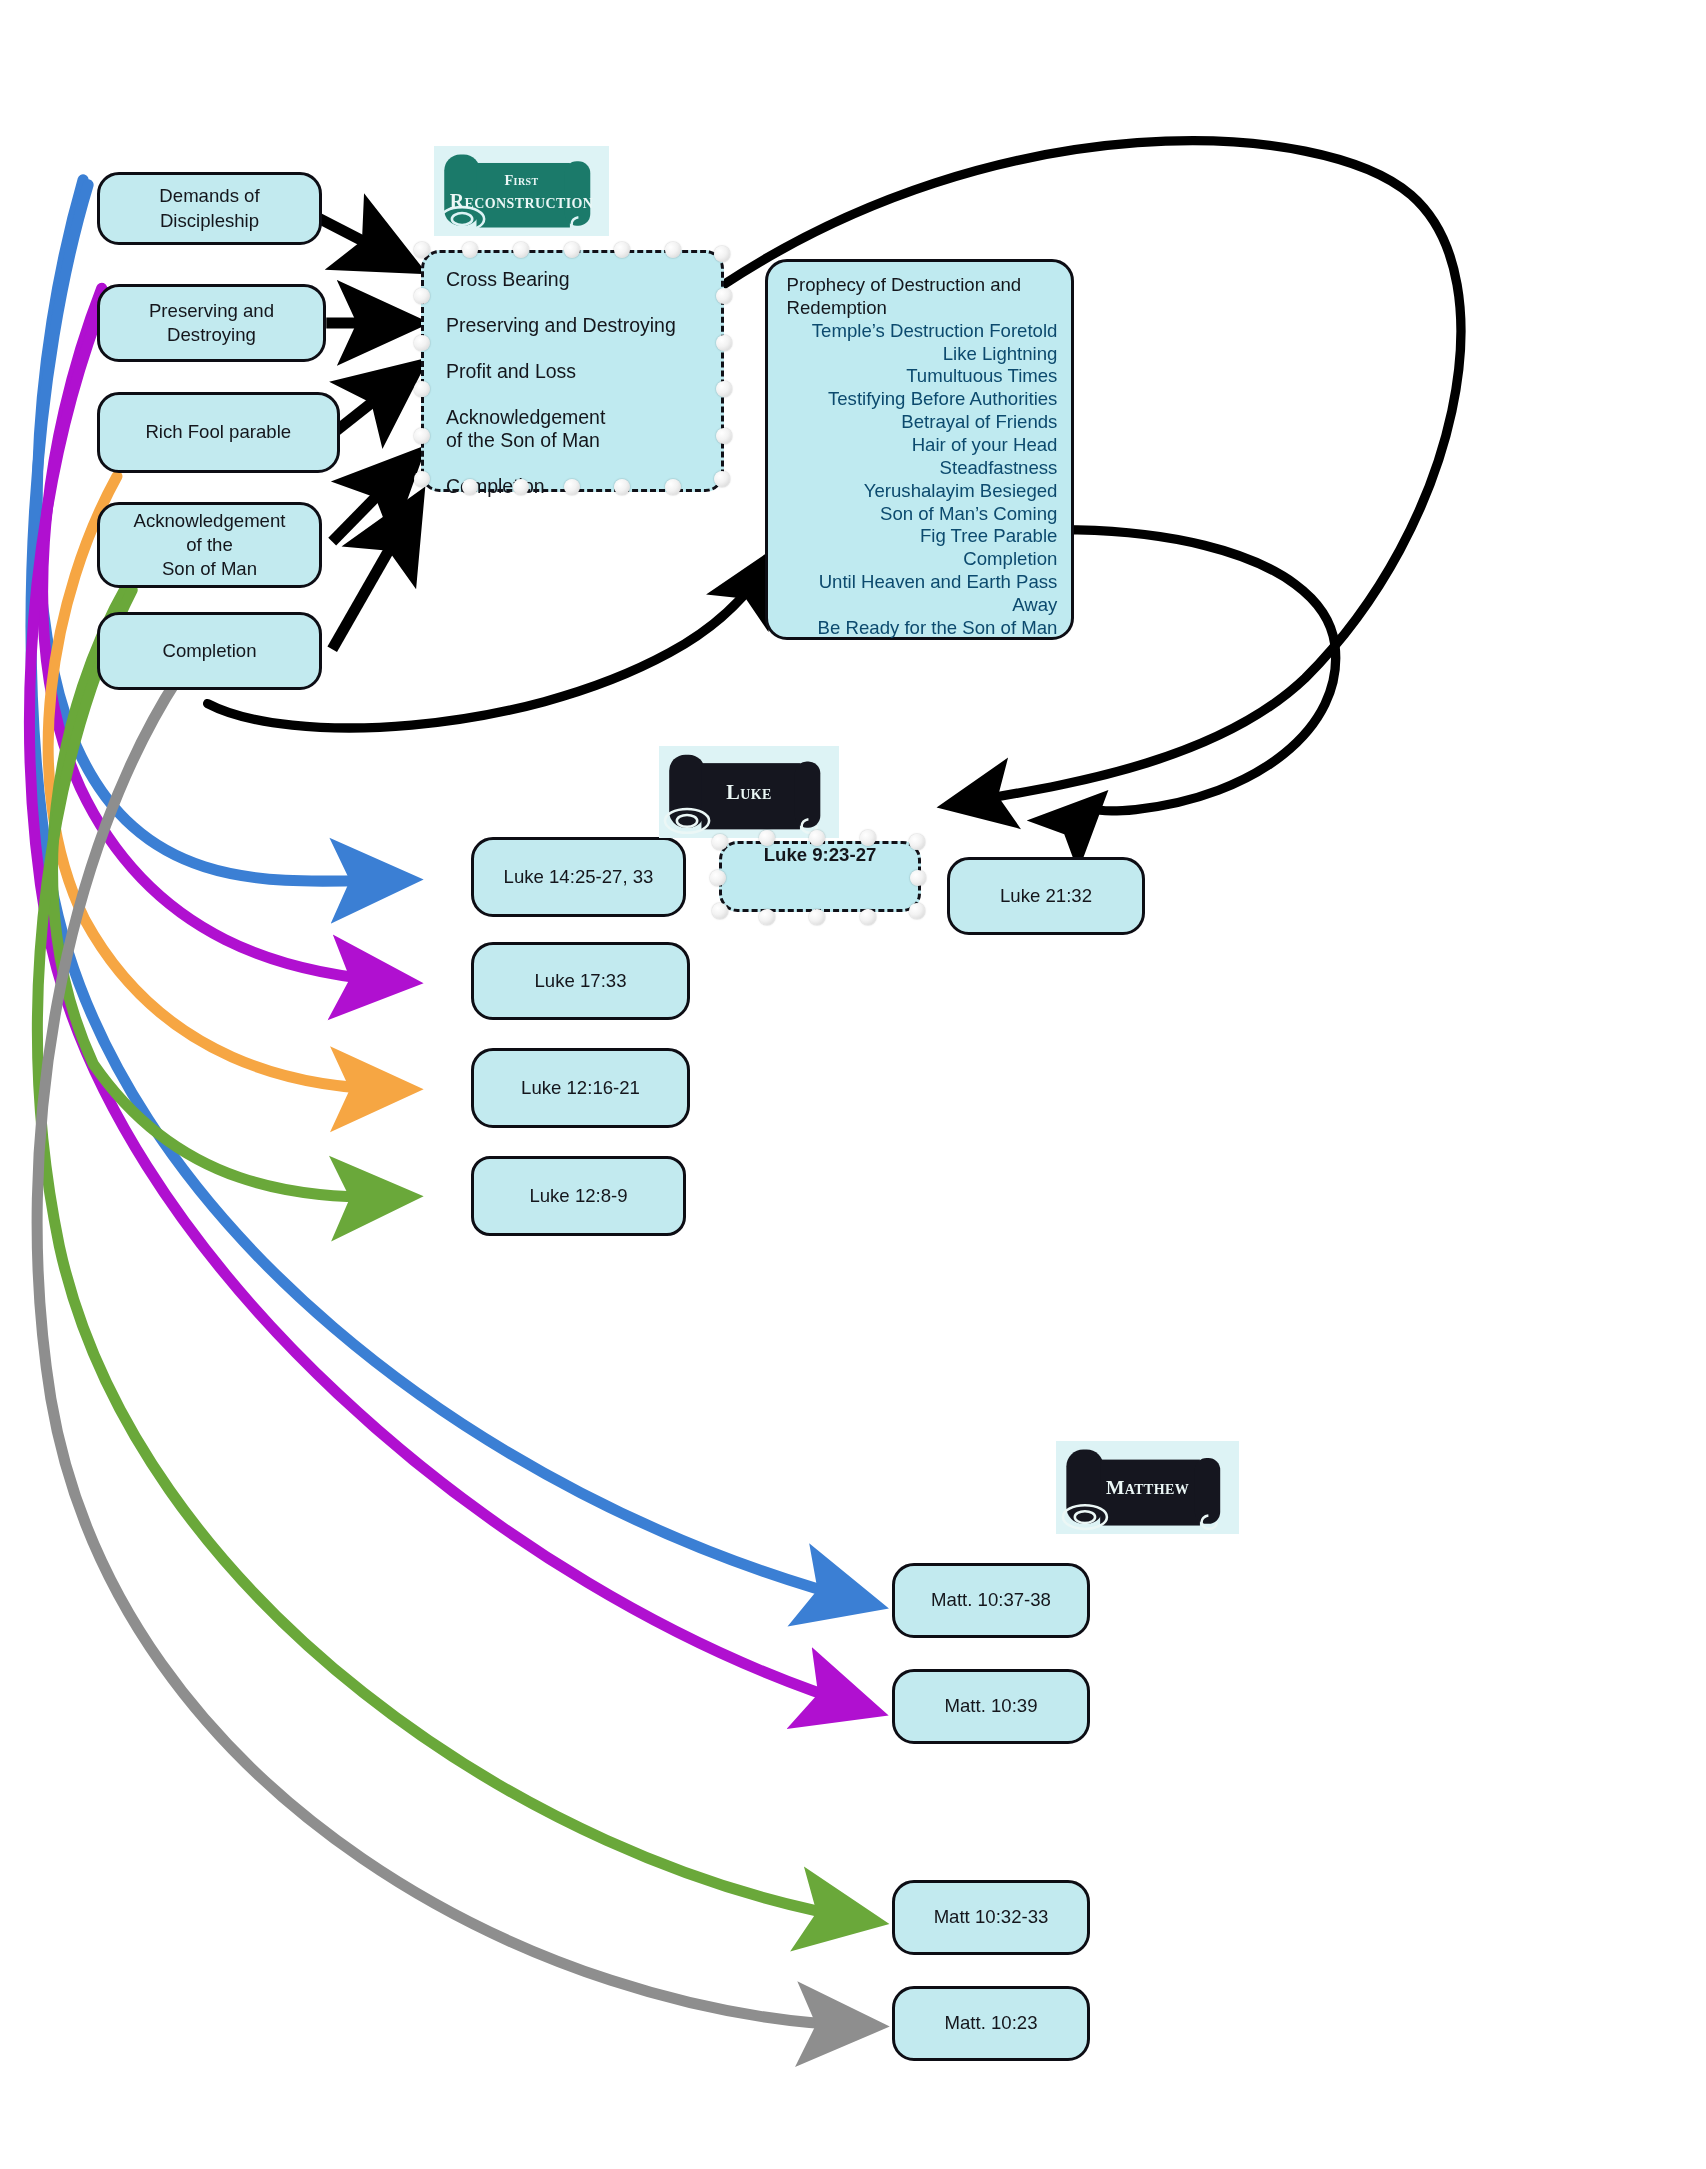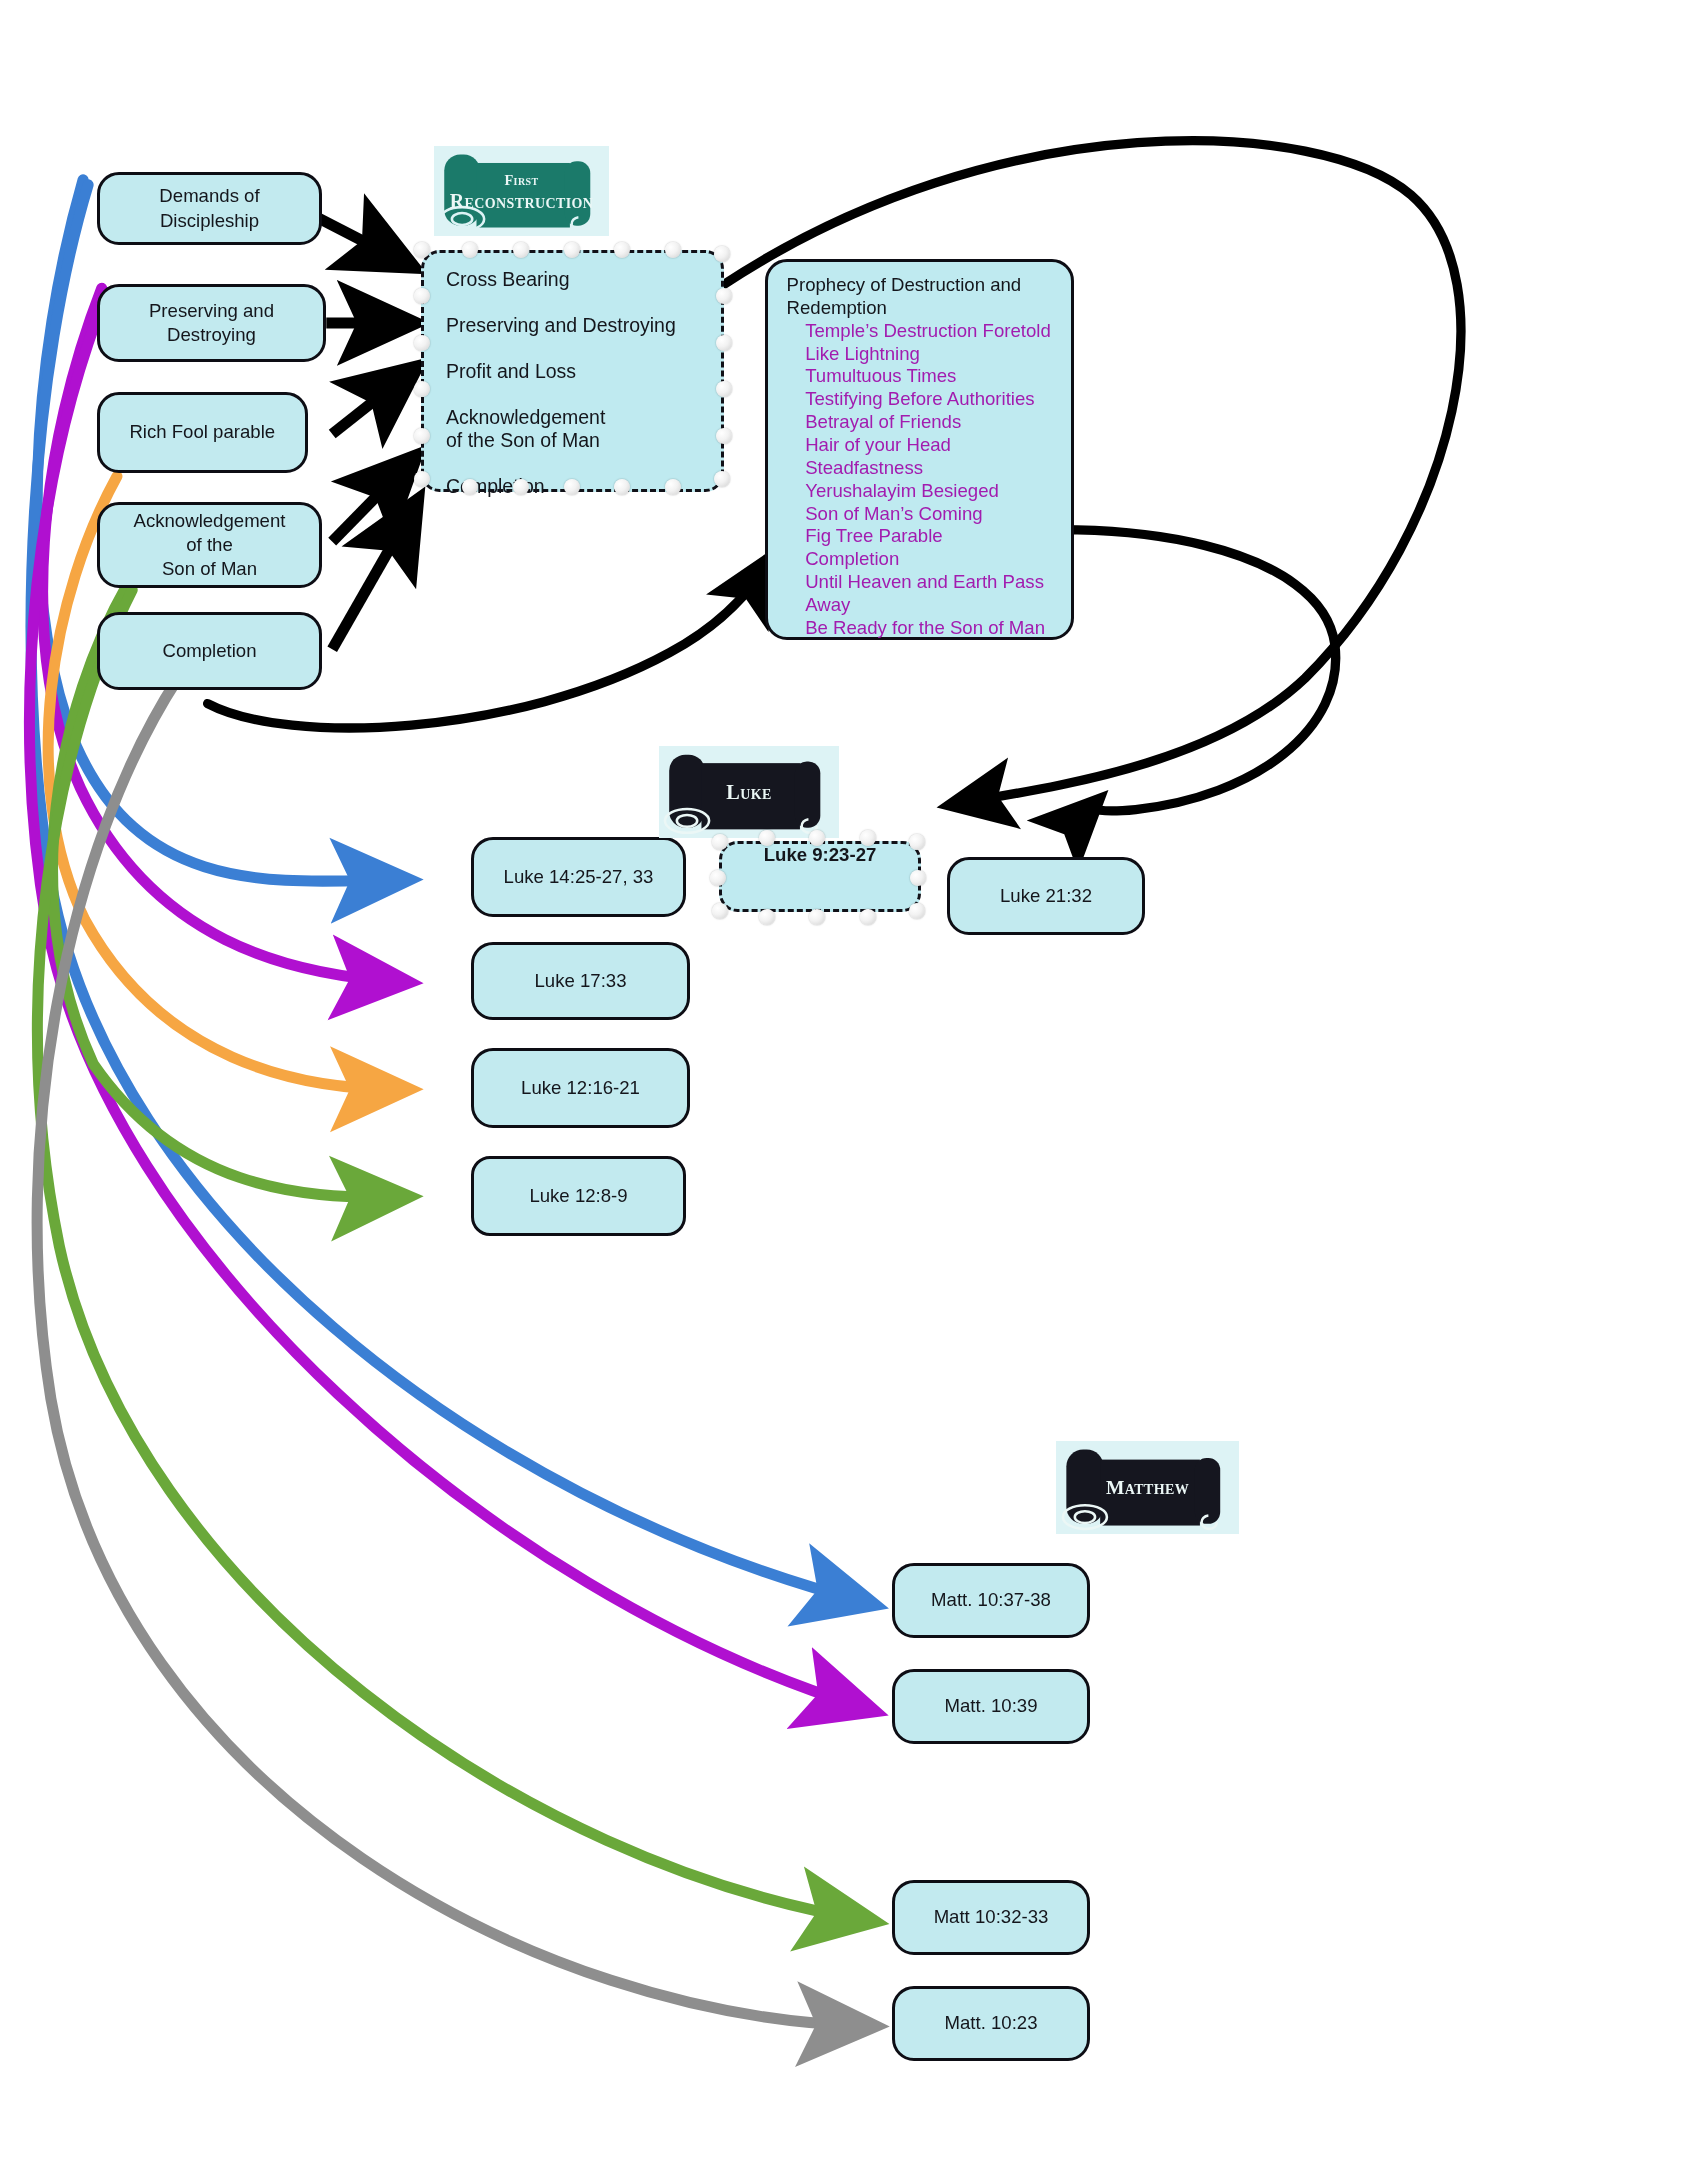--- a/index.html
+++ b/index.html
@@ -90,23 +90,24 @@
     padding: 12px 13.6px 12px 18.6px;
     z-index: 5;
   }
   .listbox .lb-head {
     font-size: 18.6px;
     color: #14161c;
     line-height: 1.23;
   }
   .listbox .lb-item {
     font-size: 18.6px;
-    color: #a21caf;
+    color: #0c4a6e;
     line-height: 1.23;
     padding-left: 18.6px;
+    text-align: right;
   }
 
   
   .scroll {
     position: absolute;
     background: #ddf3f5;
     z-index: 7;
   }
   .scroll svg { display: block; }
   .scroll .scroll-label {
@@ -225,21 +226,21 @@
   </div>
 
   <div class="node" style="left:97px; top:172px; width:225px; height:73px;">
     <span>Demands of Discipleship</span>
   </div>
 
   <div class="node" style="left:97px; top:284px; width:229px; height:78px;">
     <span>Preserving and Destroying</span>
   </div>
 
-  <div class="node" style="left:97px; top:392px; width:211px; height:81px;padding-left:8px;">
+  <div class="node" style="left:97px; top:392px; width:243px; height:81px;padding-left:8px;">
     <span>Rich Fool parable</span>
   </div>
 
   <div class="node" style="left:97px; top:502px; width:225px; height:86px; white-space:pre-line;">
     <span style="white-space:pre-line;">Acknowledgement
 of the
 Son of Man</span>
   </div>
 
   <div class="node" style="left:97px; top:612px; width:225px; height:78px;">

